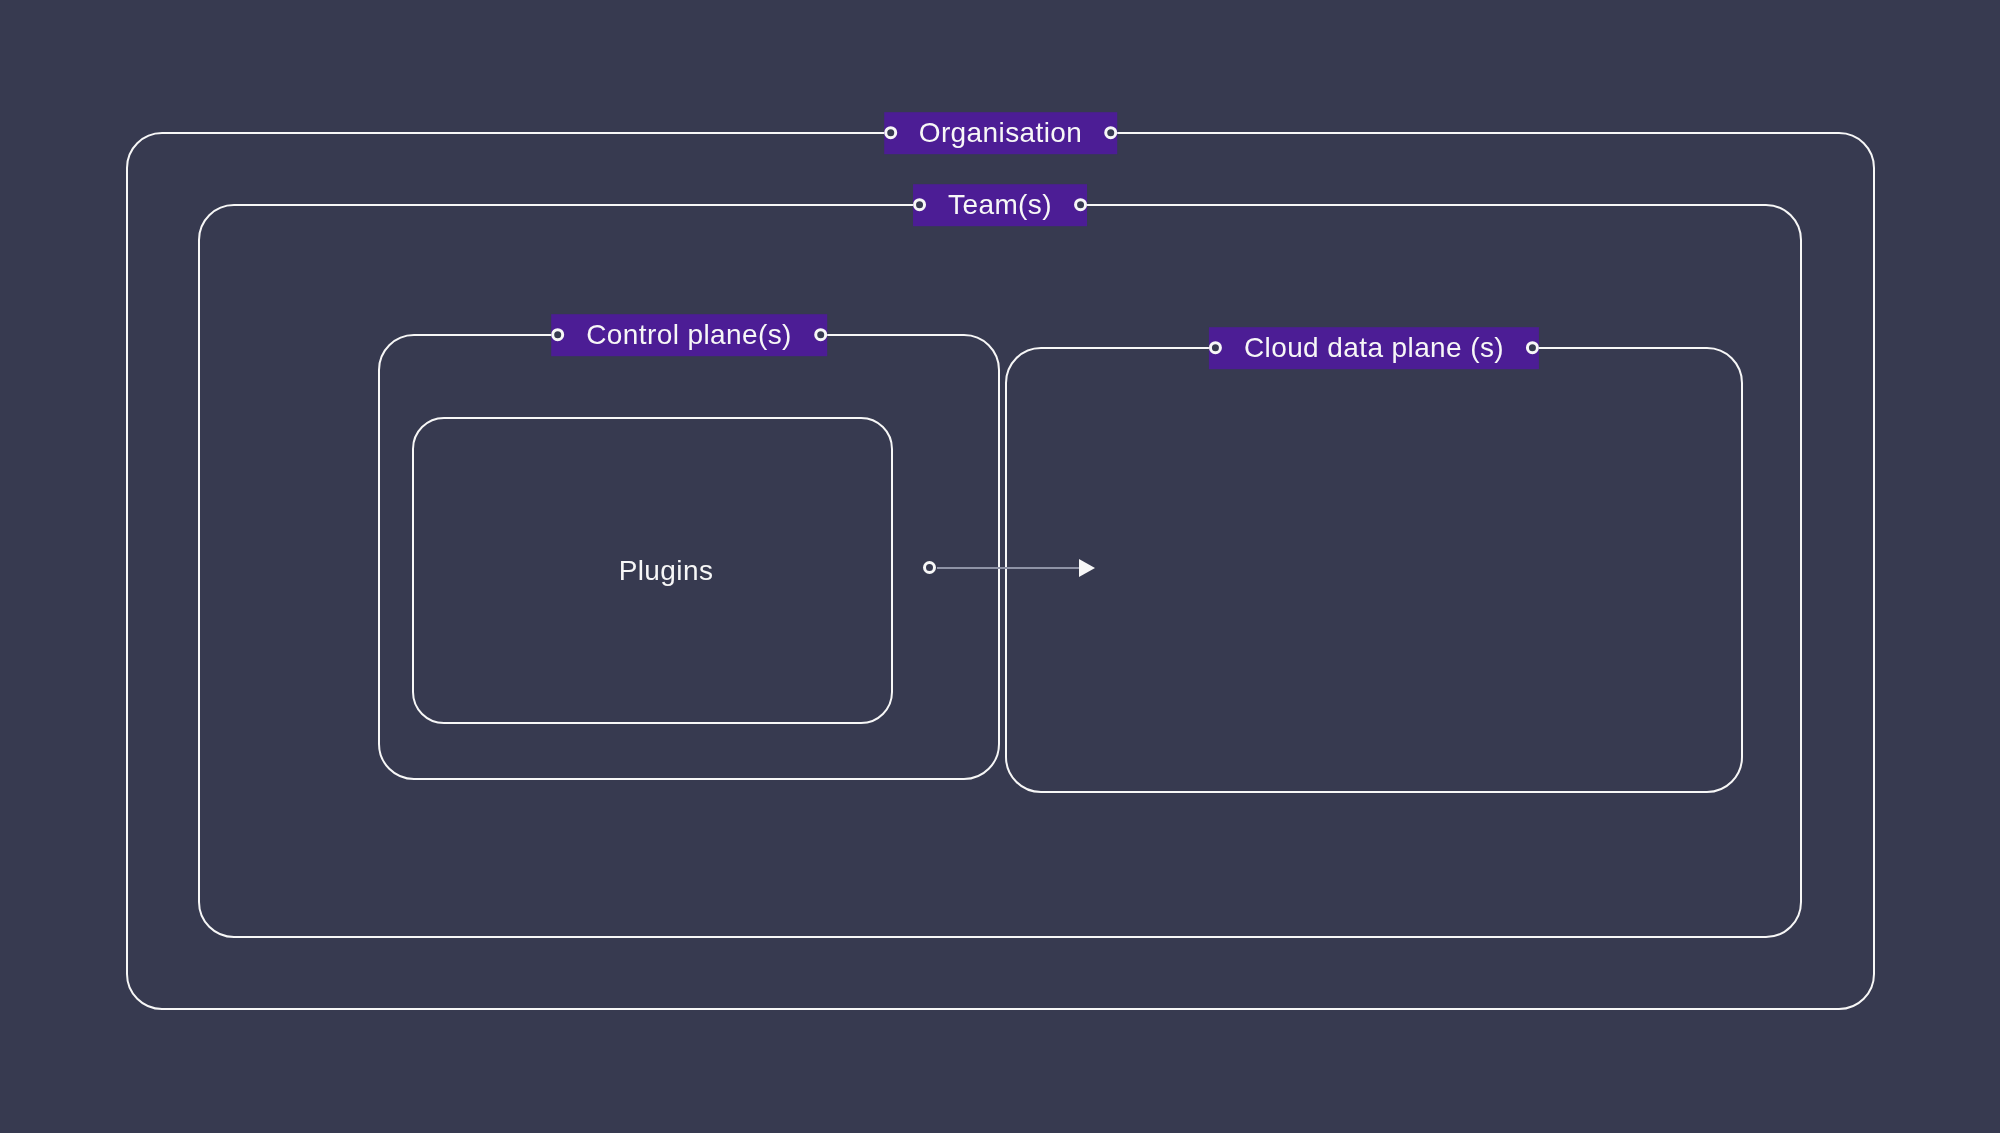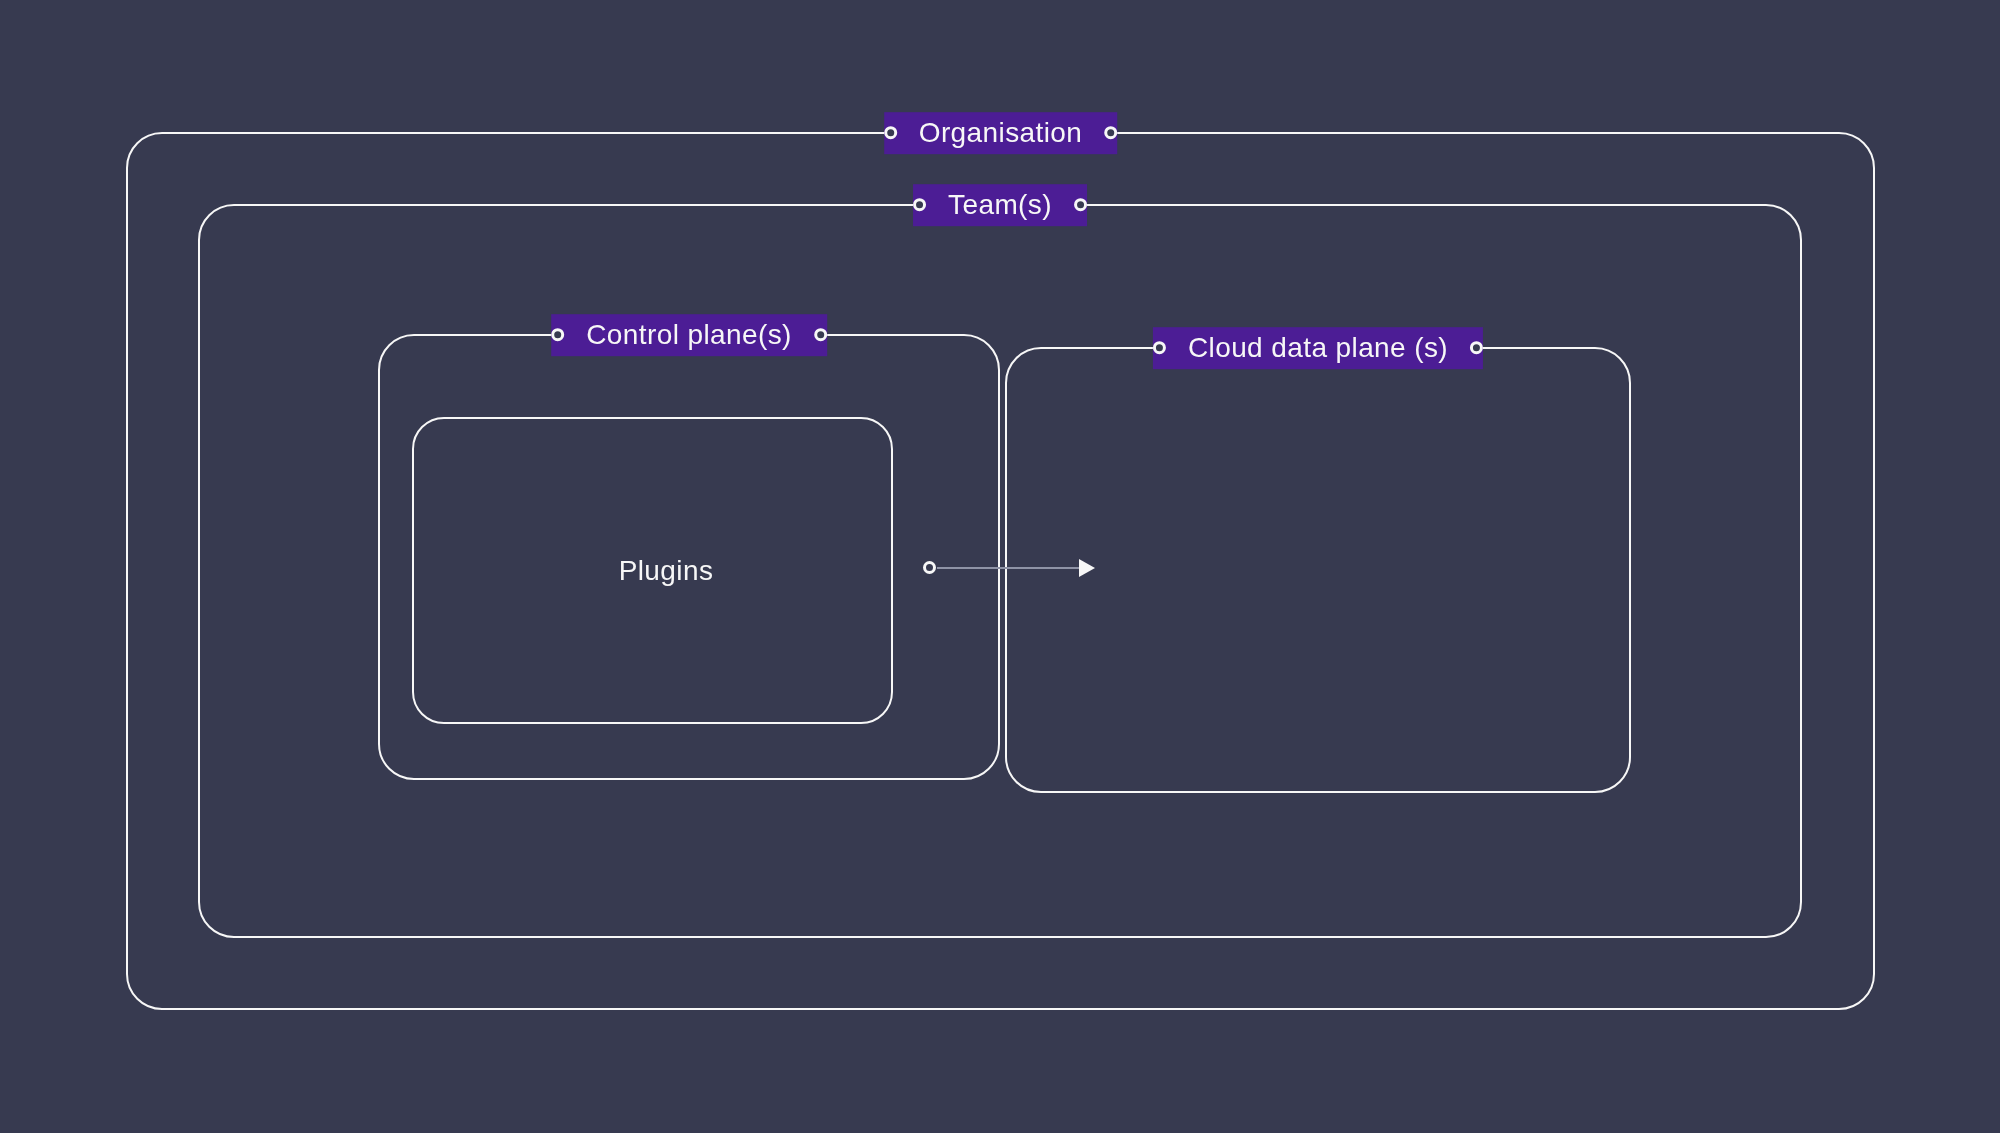--- a/index.html
+++ b/index.html
@@ -110,21 +110,21 @@
 
 
   <div class="box" style="left:342px; top:334px; width:622px; height:446px;margin-left:36px;">
     <div class="edge-label">
       <span class="dot"></span>
       <span class="label-text">Control plane(s)</span>
       <span class="dot"></span>
     </div>
   </div>
 
-  <div class="box" style="left:1005px; top:347px; width:626px; height:446px;">
+  <div class="box" style="left:1005px; top:347px; width:738px; height:446px;">
     <div class="edge-label">
       <span class="dot"></span>
       <span class="label-text">Cloud data plane (s)</span>
       <span class="dot"></span>
     </div>
   </div>
 
   <div class="box" style="left:412px; top:417px; width:481px; height:307px; border-radius:32px;">
     <div class="center-label">Plugins</div>
   </div>

